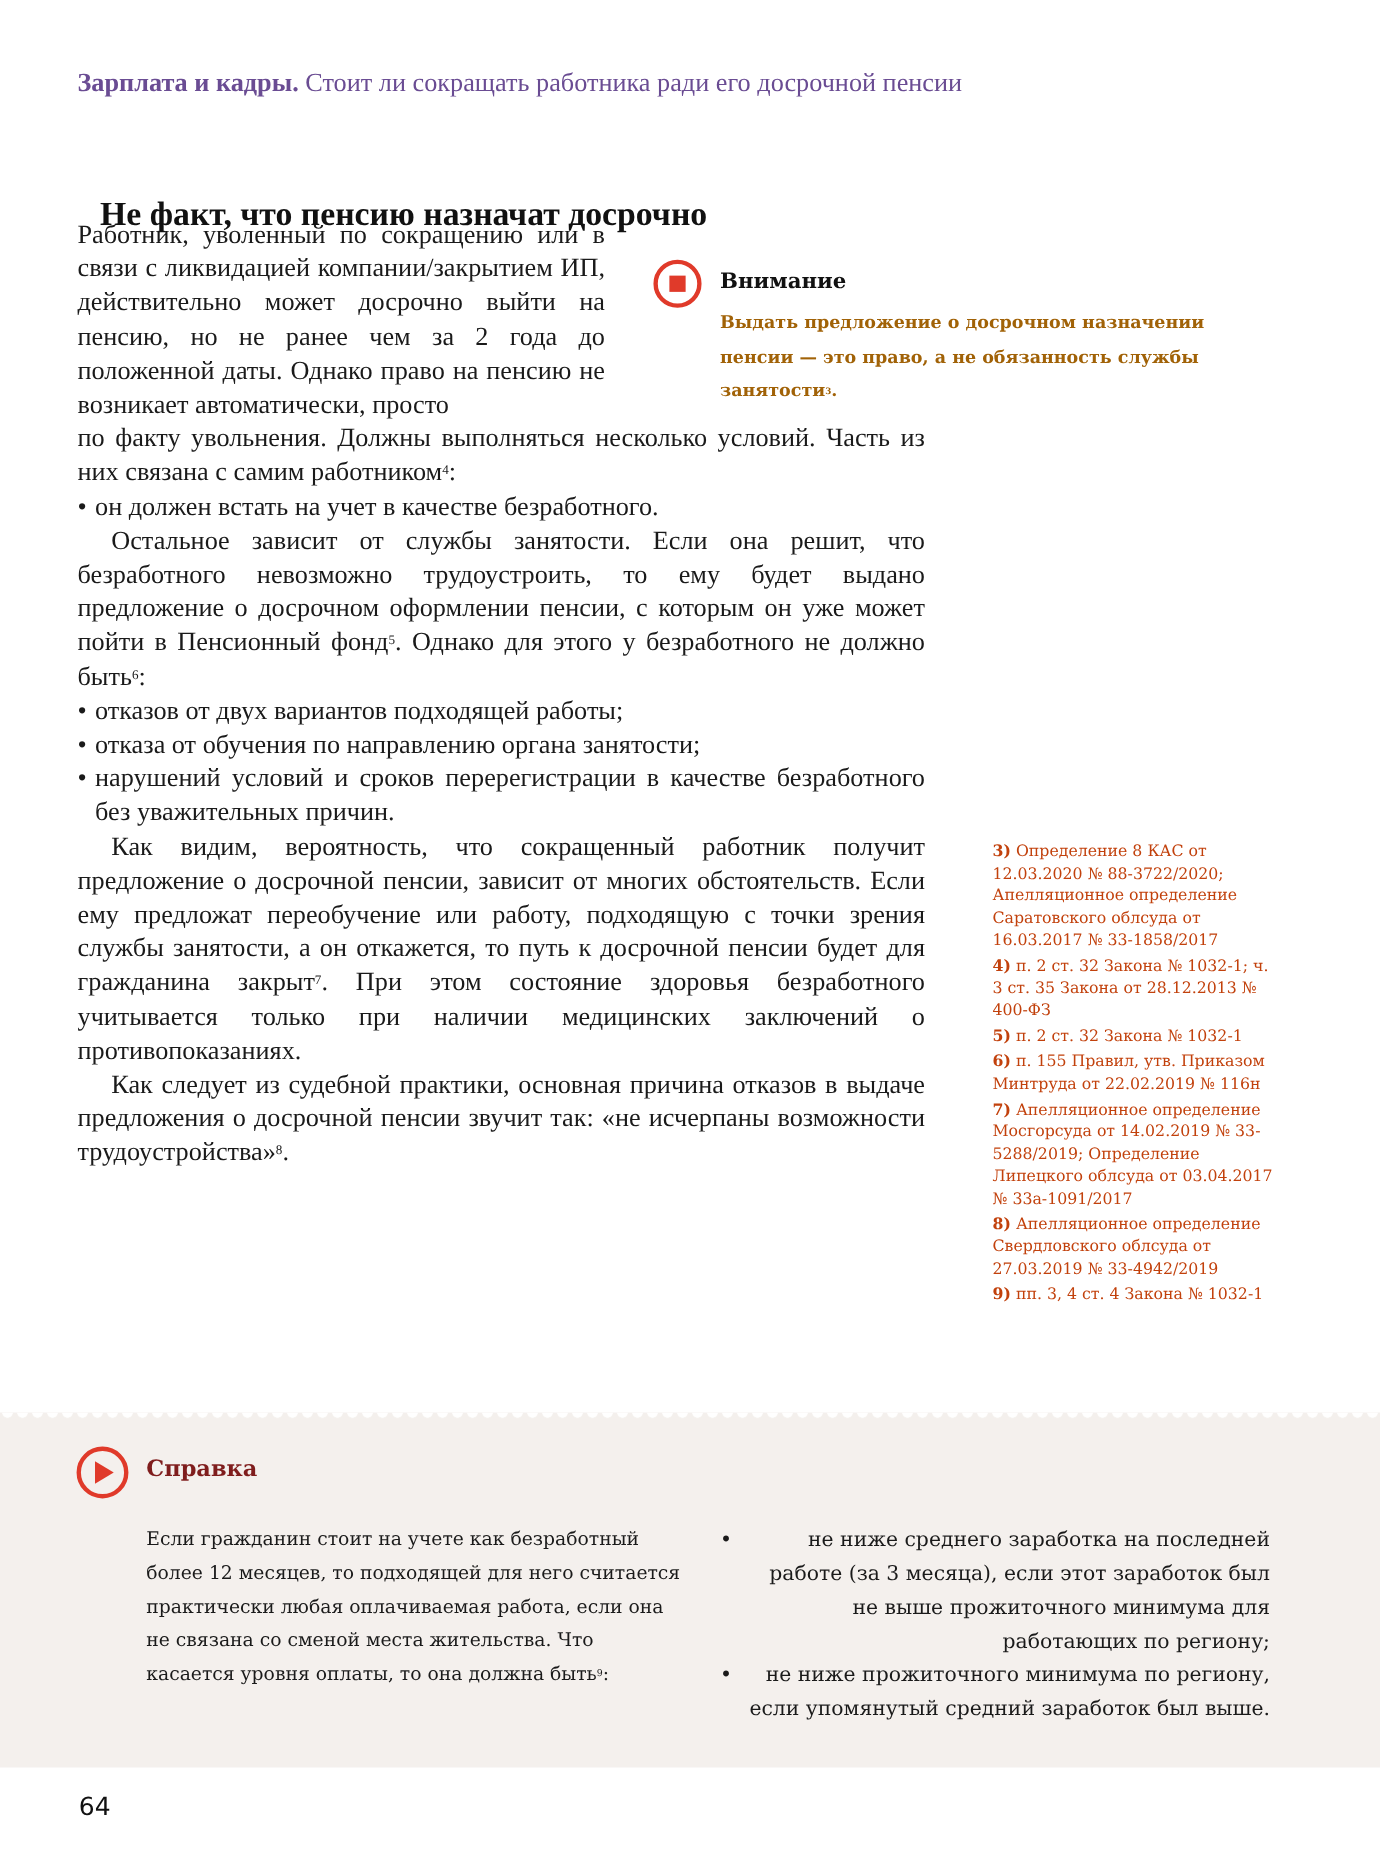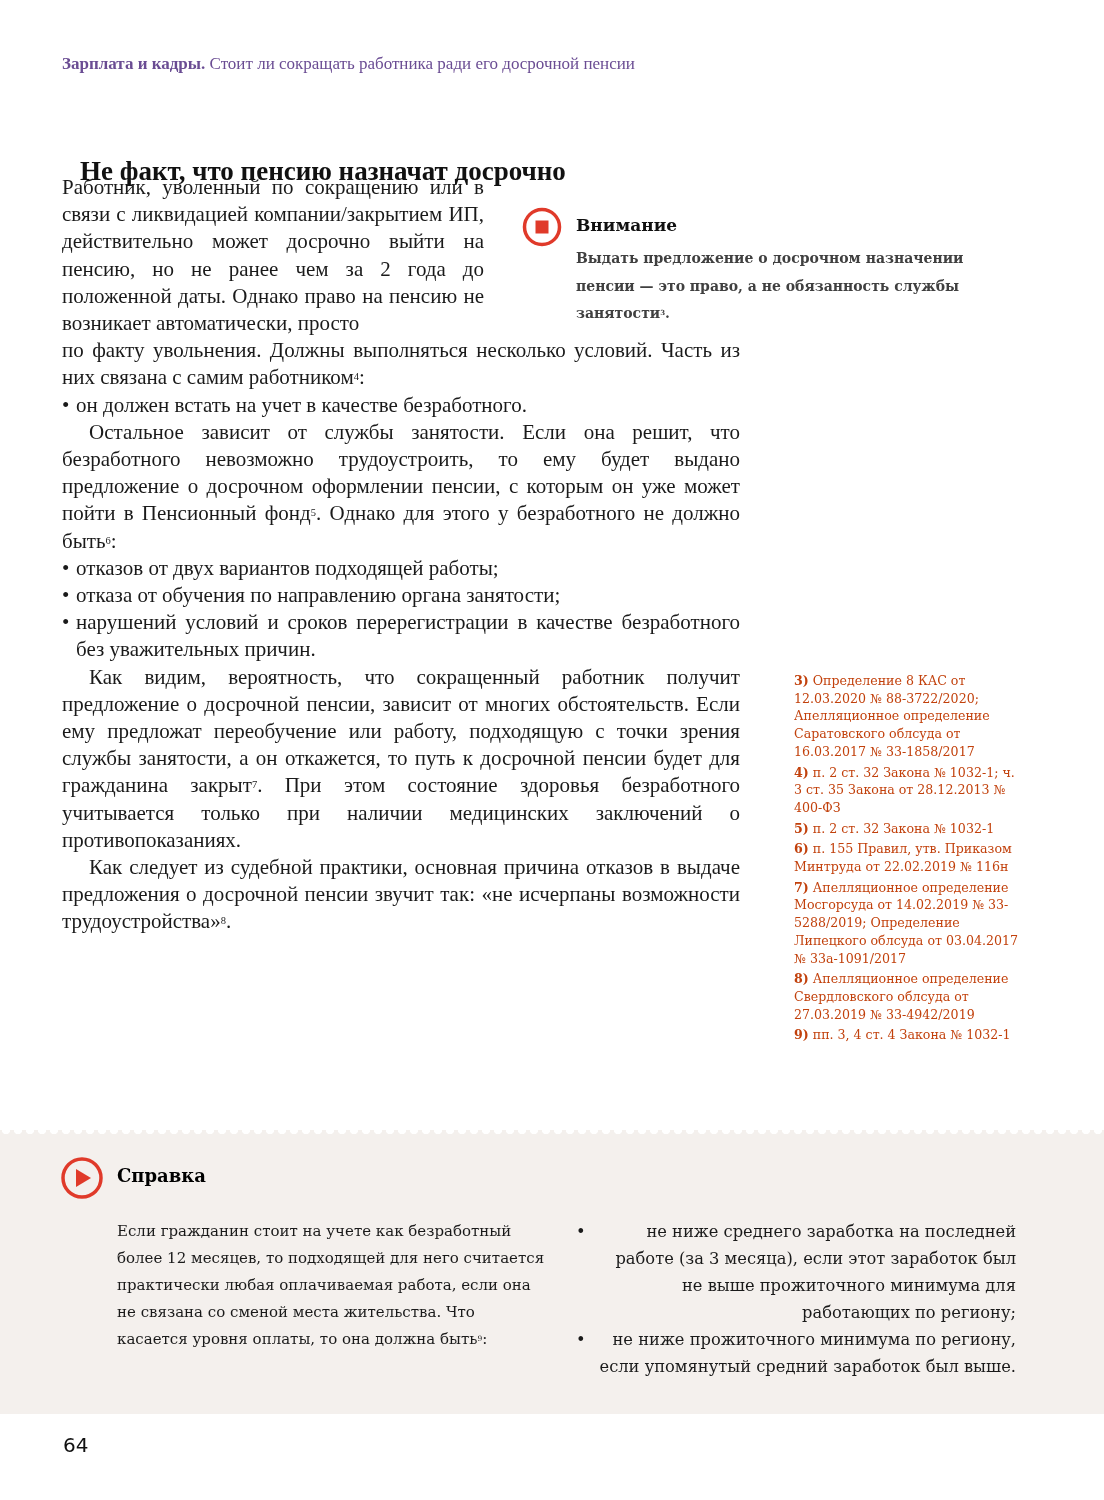--- a/index.html
+++ b/index.html
@@ -1,53 +1,53 @@
 <!DOCTYPE html>
 <html><head>
 <meta charset="utf-8">
 <style>
   html, body { margin:0; padding:0; background:#ffffff; }
   body { width:1104px; height:1500px; position:relative; overflow:hidden;
          font-family:"DejaVu Serif","Liberation Serif",serif; color:#1a1a1a; }
 
   .running-header { position:absolute; left:62px; top:54px; font-family:"Liberation Serif",serif;
-    font-size:17px; color:#6a4c93; white-space:nowrap; }
+    font-size:21px; color:#6a4c93; white-space:nowrap; }
   .running-header .section { font-weight:bold; }
 
   .article-title { position:absolute; left:62px; top:138px; font-family:"Liberation Serif",serif;
     font-weight:bold; font-size:27px; color:#111; margin:18px; }
 
   .main-col { position:absolute; left:62px; top:174px; width:678px;
     font-family:"Liberation Serif",serif; font-size:21px; line-height:27.2px; text-align:justify; }
   .main-col p { margin:0; }
   .main-col .indent { text-indent:27px; }
   .main-col .narrow { width:422px; }
   .main-col ul { list-style:none; margin:0; padding:0; }
   .main-col li { position:relative; padding-left:14px; }
   .main-col li::before { content:"•"; position:absolute; left:0; top:0; }
   sup { font-size:0.5em; vertical-align:top; position:relative; top:-0.1em; }
 
   .callout { position:absolute; left:522px; top:207px; width:480px; }
   .callout .icon { position:absolute; left:0; top:0; width:40px; height:40px; }
   .callout .title { position:absolute; left:54px; top:8px; font-family:"DejaVu Serif",serif;
     font-weight:bold; font-size:17px; color:#111; }
   .callout .body { position:absolute; left:54px; top:38px; width:440px; font-family:"DejaVu Serif",serif;
-    font-weight:bold; font-size:14px; line-height:27.5px; color:#404040; }
+    font-weight:bold; font-size:14px; line-height:27.5px; color:#a16207; }
 
   .footnotes { position:absolute; left:794px; top:672px; width:230px; font-family:"DejaVu Serif",serif;
     font-size:12.6px; line-height:17.7px; color:#c2410c; }
   .footnotes .fn { margin-bottom:3px; }
   .footnotes .num { font-weight:bold; }
 
   .ref-box { position:absolute; left:0; top:1130px; width:1104px; height:284px; background:#f4f0ed; }
   .ref-box .edge { position:absolute; left:0; top:0; width:1104px; height:6px;
     background:radial-gradient(circle at 6px 0px, #ffffff 4px, transparent 4.5px) 0 0/12px 6px repeat-x; }
   .ref-box .icon { position:absolute; left:60px; top:26px; width:44px; height:44px; }
   .ref-box .title { position:absolute; left:117px; top:35px; font-family:"DejaVu Serif",serif;
-    font-weight:bold; font-size:18px; color:#000000; }
+    font-weight:bold; font-size:18px; color:#7f1d1d; }
   .ref-box .col-left { position:absolute; left:117px; top:88px; width:430px; font-family:"DejaVu Serif",serif;
     font-size:15px; line-height:27px; color:#1a1a1a; }
   .ref-box .col-right { position:absolute; left:576px; top:88px; width:440px; font-family:"DejaVu Serif",serif;
     font-size:16.3px; line-height:27px; color:#1a1a1a; }
   .ref-box ul { list-style:none; margin:0; padding:0; }
   .ref-box li { position:relative; padding-left:15px;text-align:right; }
   .ref-box li::before { content:"•"; position:absolute; left:0; top:0; }
 
   .page-number { position:absolute; left:63px; top:1433px; font-family:"DejaVu Sans",sans-serif;
     font-size:20px; color:#111; }

